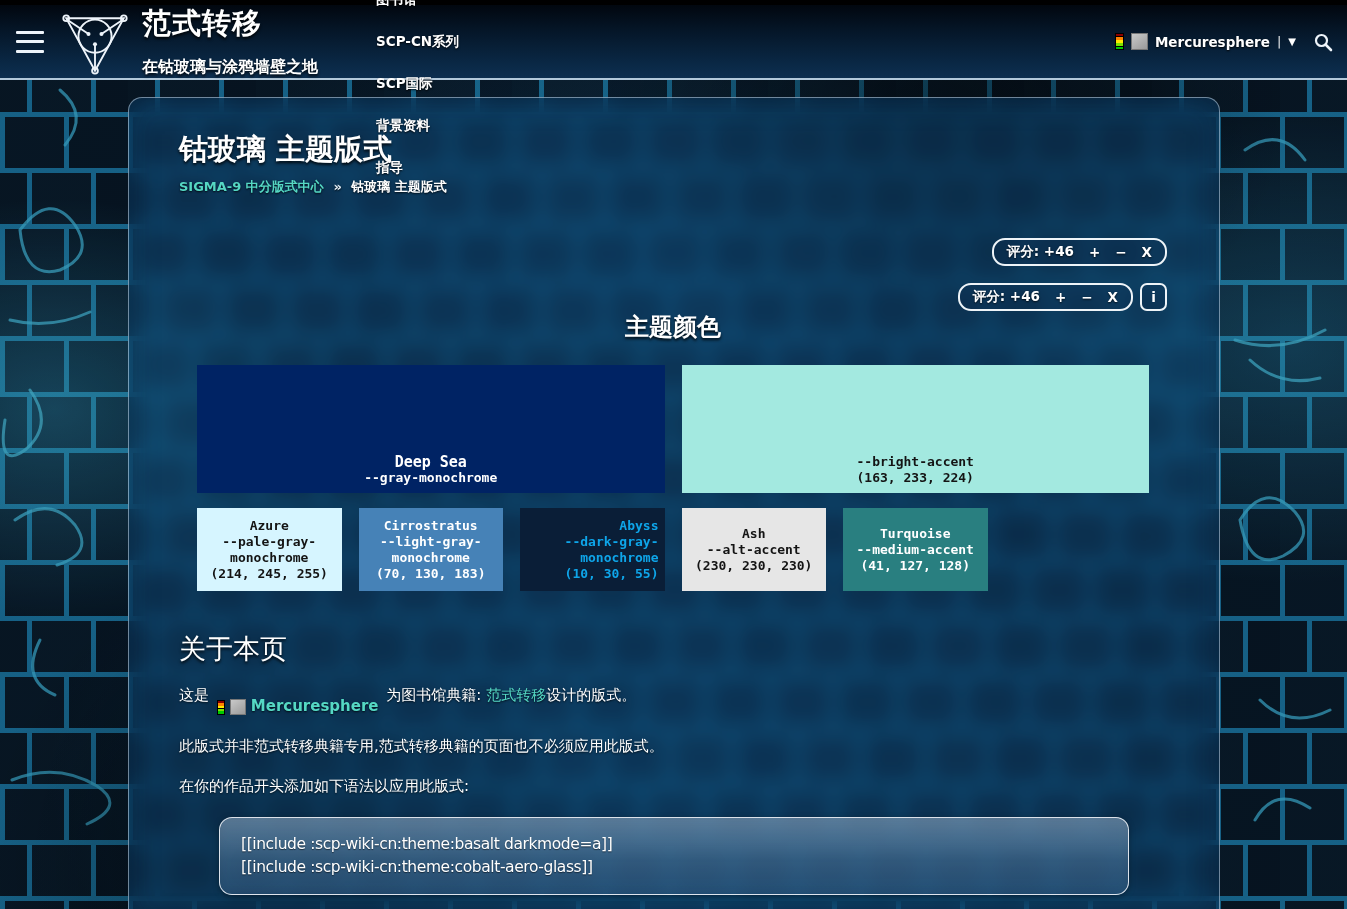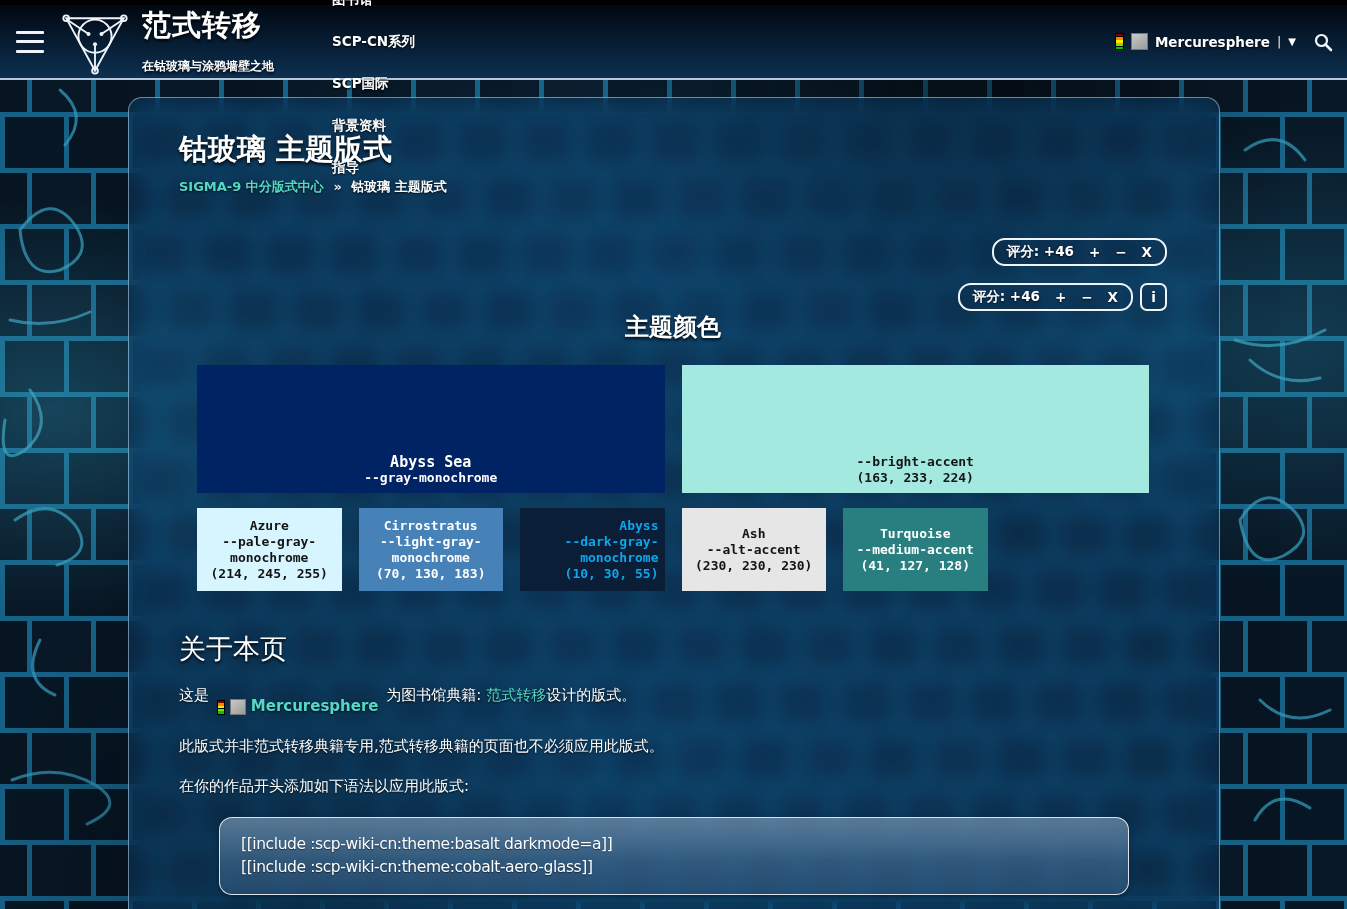--- a/index.html
+++ b/index.html
@@ -33,21 +33,21 @@
     border-top:5px solid #000;
     border-bottom:2px solid rgba(210,235,255,.85);
     display:flex; align-items:center;
   }
   .burger { width:28px; height:22px; margin-left:16px; display:flex; flex-direction:column;
     justify-content:space-between; cursor:pointer; }
   .burger span { display:block; height:3px; background:#eef4fa; border-radius:1px; }
   .logo { margin-left:14px; width:74px; height:72px; }
   .site-titles { margin-left:10px; line-height:1.1; text-shadow:0 2px 3px rgba(0,0,0,.9); }
   .site-title { font-size:29px; font-weight:bold; letter-spacing:1px; }
-  .site-subtitle { font-size:12px; font-weight:bold; margin-top:18px; }
+  .site-subtitle { font-size:16px; font-weight:bold; margin-top:18px; }
   .nav { display:flex; gap:24px; margin-left:58px;flex-direction:column; }
   .nav span { font-size:13.5px; font-weight:bold; color:#fff; cursor:pointer;
     text-shadow:0 1px 2px rgba(0,0,0,.9); white-space:nowrap; }
   .user-zone { margin-left:auto; margin-right:14px; display:flex; align-items:center; gap:7px; }
   .karma { width:9px; height:17px; background:#000; display:flex; flex-direction:column;
     justify-content:space-between; padding:1px; }
   .karma i { display:block; height:2.4px; }
   .avatar { width:17px; height:17px; background:linear-gradient(145deg,#c9c9c9,#9a9a9a);
     border:1px solid #777; }
   .user-name { font-size:13.5px; font-weight:bold; text-shadow:0 1px 2px rgba(0,0,0,.9); }
@@ -238,21 +238,21 @@
       <div class="info-btn">i</div>
     </div>
   </div>
 
   <h2 class="section-heading">主题颜色</h2>
 
   <div class="color-grid">
 
     <div class="swatch large" style="background-color: rgb(0, 35, 100);">
       <div class="sw-text" style="color: rgb(255, 255, 255);">
-        <div class="sw-name">Abyss Sea</div>
+        <div class="sw-name">Deep Sea</div>
         <div class="sw-var">--gray-monochrome</div>
       </div>
     </div>
 
     <div class="swatch large" style="background-color: rgb(163, 233, 224);">
       <div class="sw-text" style="color: rgb(20, 20, 20);">
         <div class="sw-var">--bright-accent</div>
         <div class="sw-val">(163, 233, 224)</div>
       </div>
     </div>

